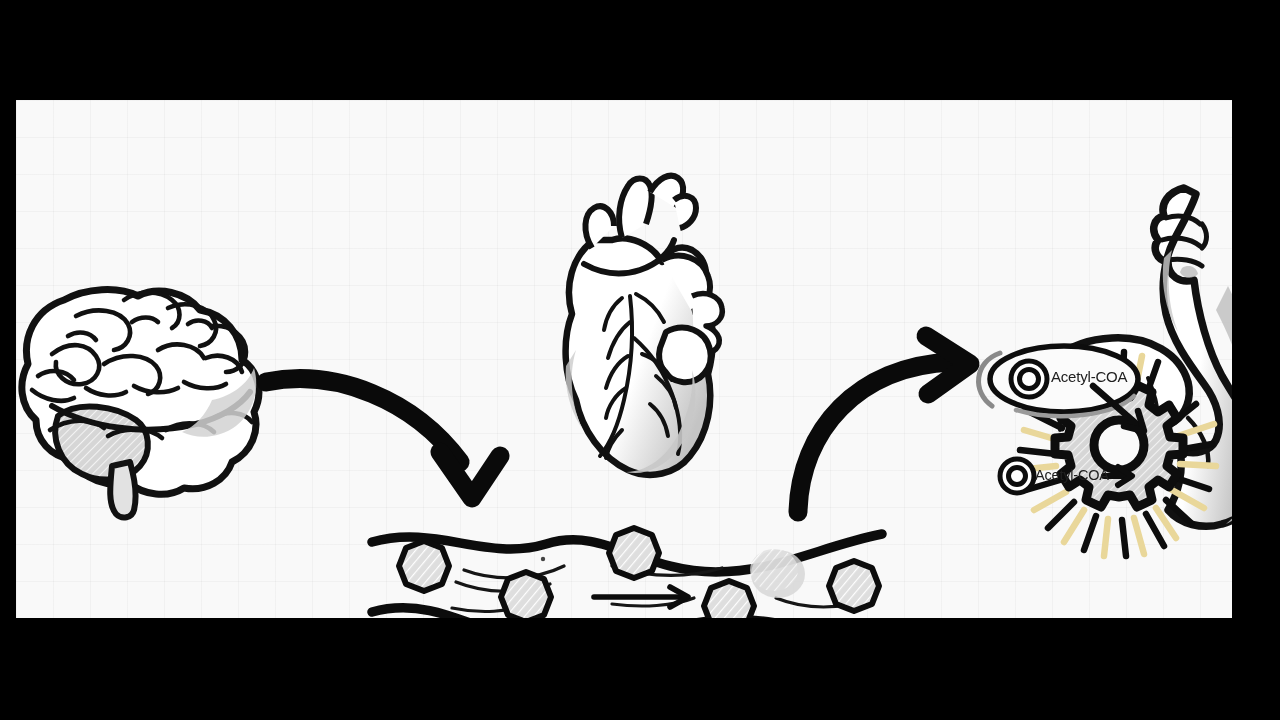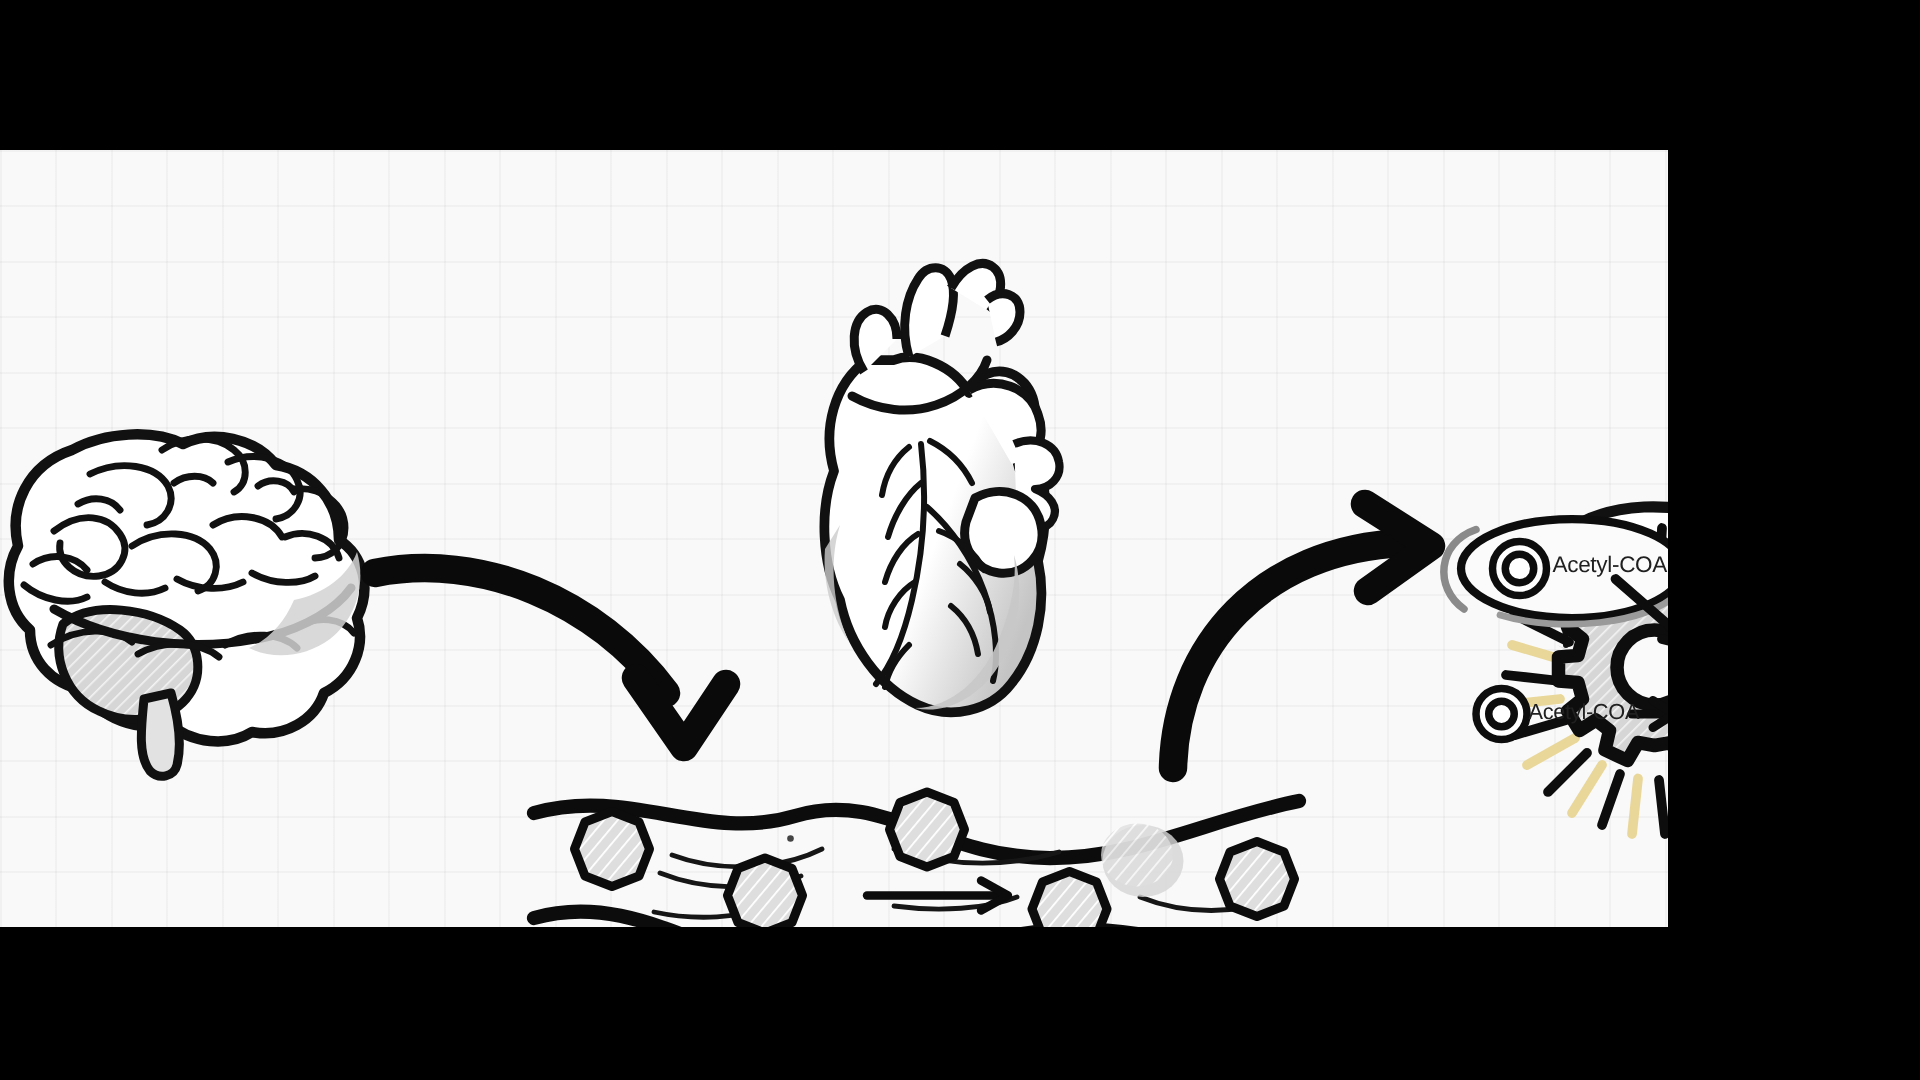--- a/index.html
+++ b/index.html
@@ -24,23 +24,23 @@
     left: 0;
     width: 1280px;
     background: #000000;
     z-index: 5;
   }
   #bar-top { top: 0; height: 100px; }
   #bar-bottom { top: 618px; height: 102px; }
 
   #canvas {
     position: absolute;
-    left: 0;
+    left: 16px;
     top: 100px;
-    width: 1112px;
+    width: 1216px;
     height: 518px;
     background:
       repeating-linear-gradient(to right,
         rgba(0,0,0,0.032) 0px, rgba(0,0,0,0.032) 1.3px,
         rgba(0,0,0,0) 1.3px, rgba(0,0,0,0) 37px),
       repeating-linear-gradient(to bottom,
         rgba(0,0,0,0.032) 0px, rgba(0,0,0,0.032) 1.3px,
         rgba(0,0,0,0) 1.3px, rgba(0,0,0,0) 37px),
       #f9f9f9;
     overflow: hidden;

